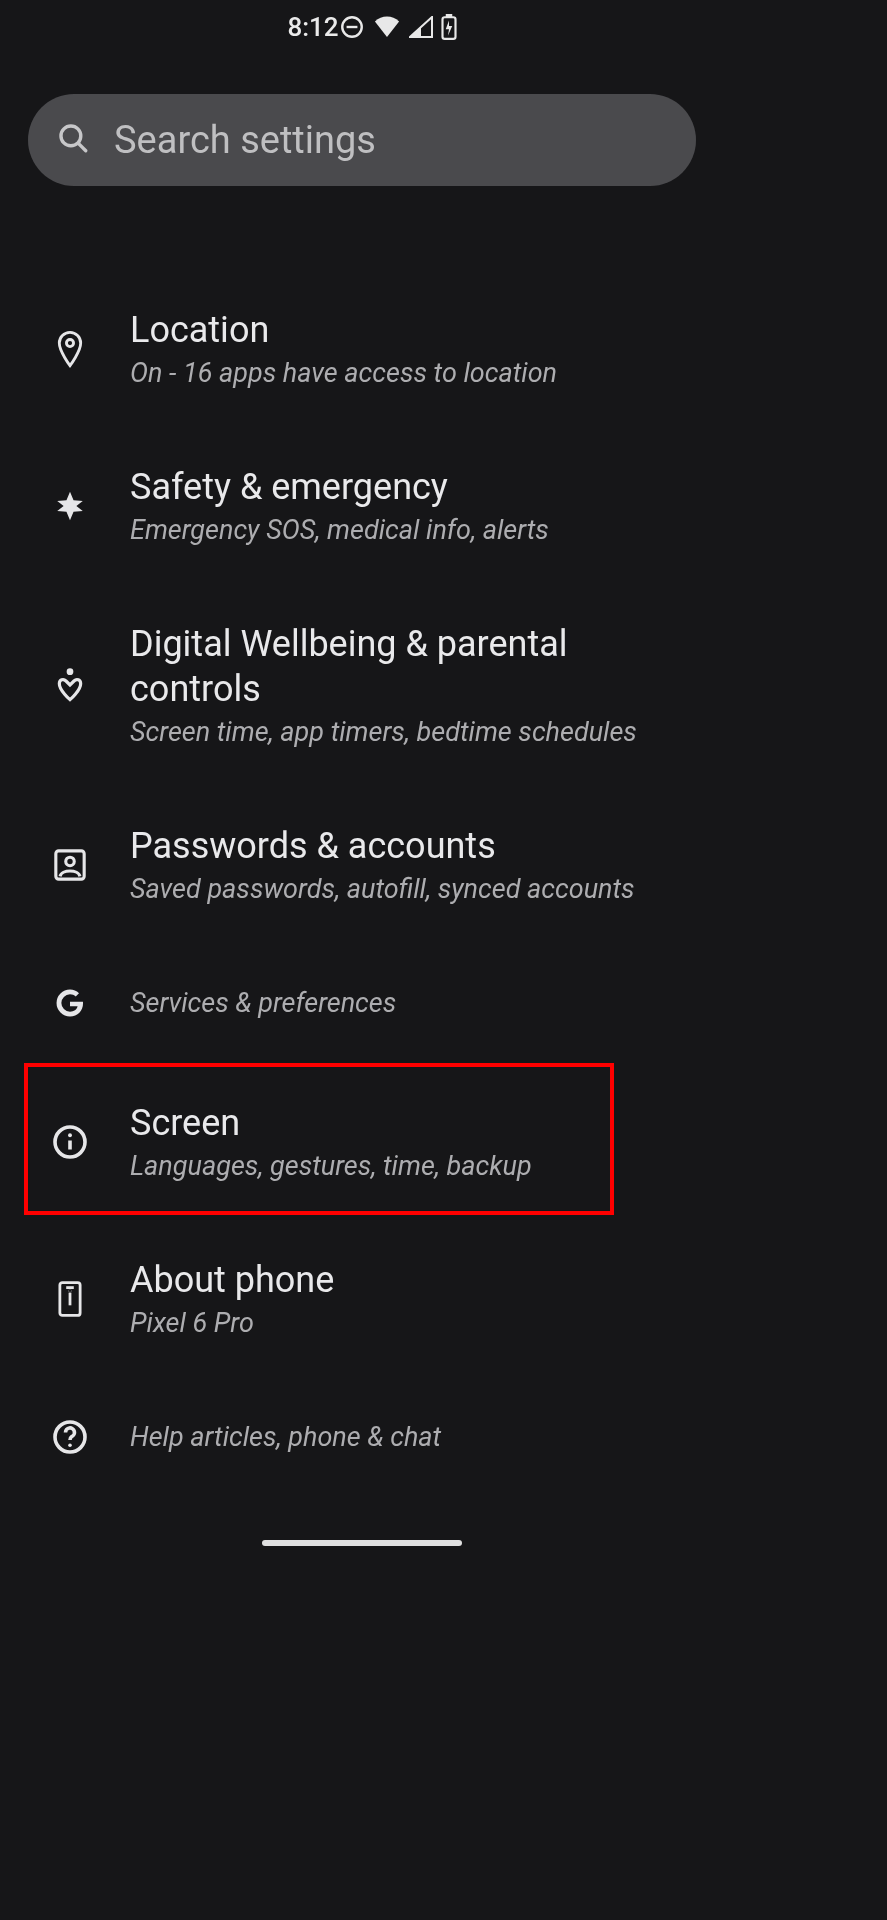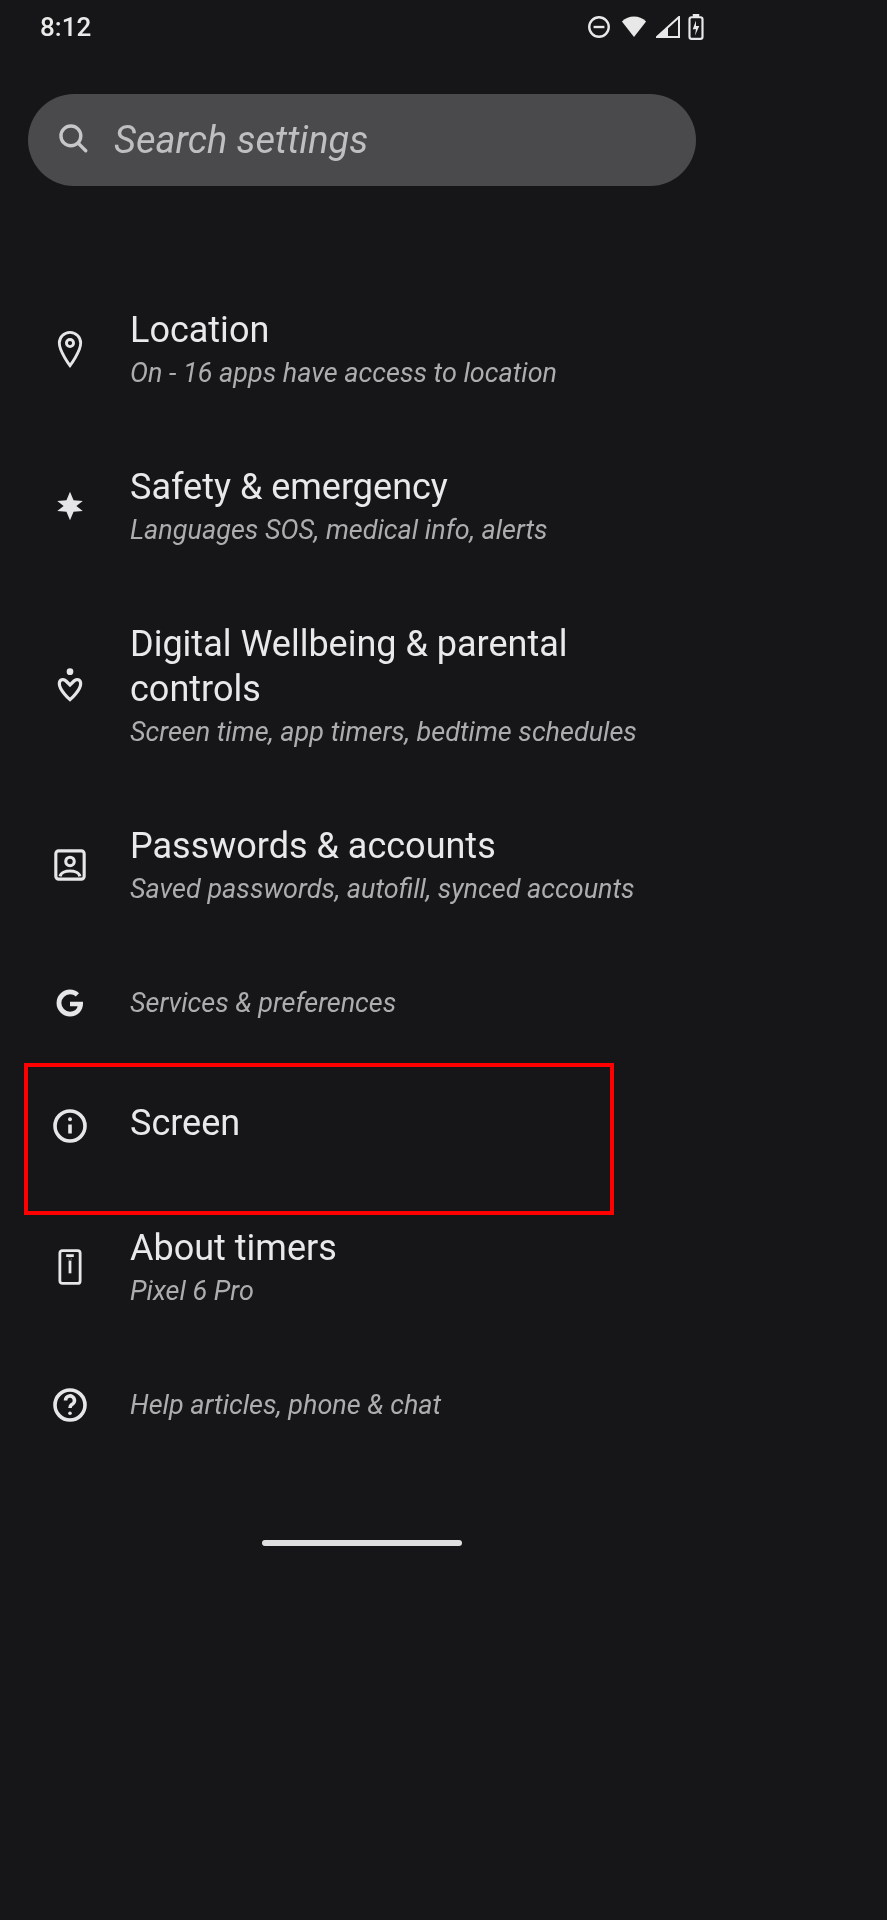--- a/index.html
+++ b/index.html
@@ -20,36 +20,35 @@
     top: 0;
     background: #161618;
     display: flex;
     flex-direction: column;
   }
   
   .status-bar {
     height: 54px;
     display: flex;
     align-items: center;
-    justify-content: space-between;
+    justify-content: center;
     padding: 0 20px 0 40px;
     font-size: 26px;
     font-weight: 500;
     color: #eaeaea;
   }
   .status-right {
     display: flex;
     align-items: center;
     gap: 8px;
   }
   .status-right svg { display:block; }
   
   .search-wrap {
     padding: 40px 28px 4px 28px;
-    font-style: italic;
   }
   .search {
     background: #4a4a4d;
     border-radius: 60px;
     height: 92px;
     display: flex;
     align-items: center;
     padding: 0 28px;
     gap: 24px;
   }
@@ -182,21 +181,21 @@
     </div>
 
     <div class="item">
       <span class="icon">
         <svg width="34" height="34" viewBox="0 0 24 24" fill="#e6e6e8">
             <path d="M12 2 L14.5 8 L21 8.5 L16.5 12 L21 15.5 L14.5 16 L12 22 L9.5 16 L3 15.5 L7.5 12 L3 8.5 L9.5 8 Z"></path>
           </svg>
       </span>
       <div class="text">
         <div class="title">Safety &amp; emergency</div>
-        <div class="sub">Languages SOS, medical info, alerts</div>
+        <div class="sub">Emergency SOS, medical info, alerts</div>
       </div>
     </div>
 
     <div class="item">
       <span class="icon">
         <svg width="32" height="40" viewBox="0 0 24 30" fill="none" stroke="#e6e6e8" stroke-width="2.4">
             <circle cx="12" cy="5" r="2.5" fill="#e6e6e8" stroke="none"></circle>
             <path d="M12 26 C12 26 4 19 4 14 C4 11 7 10 9 12 L12 15 L15 12 C17 10 20 11 20 14 C20 19 12 26 12 26 Z"></path>
           </svg>
       </span>
@@ -234,34 +233,35 @@
     <div class="item" id="item-system">
       <span class="icon">
         <svg width="36" height="36" viewBox="0 0 24 24" fill="none" stroke="#e6e6e8" stroke-width="2.4">
             <circle cx="12" cy="12" r="10"></circle>
             <circle cx="12" cy="7.5" r="1.3" fill="#e6e6e8" stroke="none"></circle>
             <line x1="12" y1="11" x2="12" y2="17"></line>
           </svg>
       </span>
       <div class="text">
         <div class="title">Screen</div>
+        <div class="sub">Languages, gestures, time, backup</div>
       </div>
     </div>
 
     <div class="item">
       <span class="icon">
         <svg width="28" height="38" viewBox="0 0 20 30" fill="none" stroke="#e6e6e8" stroke-width="2.2">
             <rect x="2" y="2" width="16" height="26" rx="2"></rect>
             <line x1="7" y1="6" x2="13" y2="6"></line>
             <line x1="10" y1="10" x2="10" y2="20"></line>
             <circle cx="10" cy="8.5" r="0.1"></circle>
           </svg>
       </span>
       <div class="text">
-        <div class="title">About timers</div>
+        <div class="title">About phone</div>
         <div class="sub">Pixel 6 Pro</div>
       </div>
     </div>
 
     <div class="item">
       <span class="icon">
         <svg width="36" height="36" viewBox="0 0 24 24" fill="none" stroke="#e6e6e8" stroke-width="2.4">
             <circle cx="12" cy="12" r="10"></circle>
             <path d="M9 9 a3 3 0 1 1 4.2 2.7 C12 12.5 12 13 12 14"></path>
             <circle cx="12" cy="17.5" r="1.2" fill="#e6e6e8" stroke="none"></circle>

